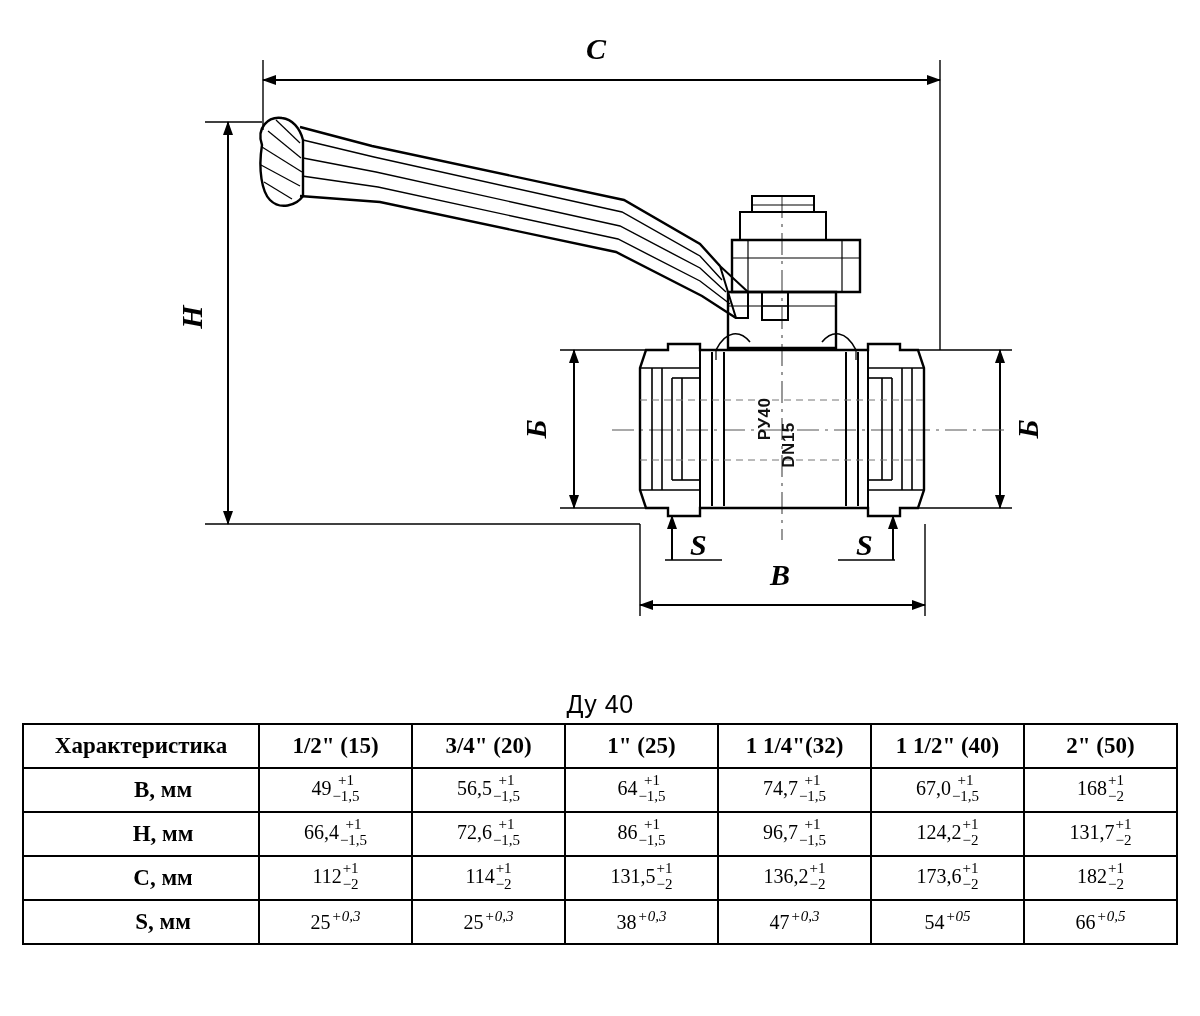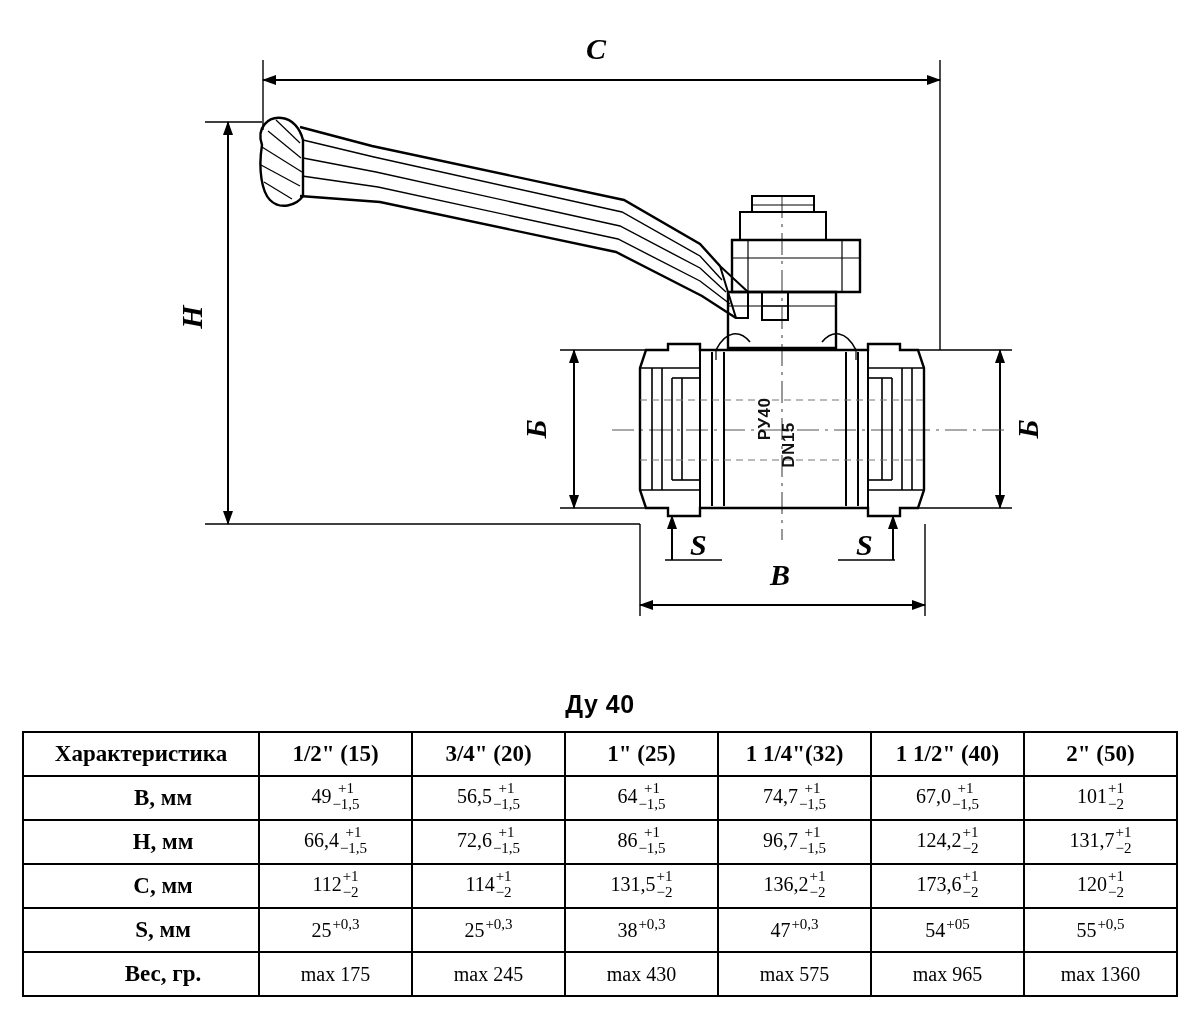--- a/index.html
+++ b/index.html
@@ -23,25 +23,25 @@
     height: 710px;
   }
   .drawing svg {
     display: block;
   }
 
   
   .caption {
     text-align: center;
     font-family: "Liberation Sans", sans-serif;
-    font-weight: bold;
+    font-weight: normal;
     font-size: 25px;
     letter-spacing: 0.5px;
     margin-top: -20px;
-    margin-bottom: 12px;
+    margin-bottom: 4px;
   }
 
   
   .table-wrap {
     padding: 0 22px;
   }
   table.spec {
     border-collapse: collapse;
     width: 1156px;
     table-layout: fixed;
@@ -79,21 +79,21 @@
     flex-direction: column;
     vertical-align: middle;
     font-size: 15px;
     line-height: 1.06;
     margin-left: 1px;
     position: relative;
     top: -1px;
   }
   .tol .up { display: block; }
   .tol .dn { display: block; }
-  .tol.single { justify-content: flex-start; position: relative; top: -7px; }
+  .tol.single { justify-content: flex-start; position: relative; top: -7px; font-style: italic; }
 
   
   .lbl {
     position: absolute;
     font-family: "Liberation Serif", serif;
     font-style: italic;
     font-weight: bold;
     font-size: 30px;
     color: #000;
   }
@@ -329,21 +329,21 @@
               <span class="dn">−1,5</span>
             </span></td>
           <td><span class="val">74,7</span><span class="tol">
               <span class="up">+1</span>
               <span class="dn">−1,5</span>
             </span></td>
           <td><span class="val">67,0</span><span class="tol">
               <span class="up">+1</span>
               <span class="dn">−1,5</span>
             </span></td>
-          <td><span class="val">101</span><span class="tol">
+          <td><span class="val">168</span><span class="tol">
               <span class="up">+1</span>
               <span class="dn">−2</span>
             </span></td>
         </tr>
         <tr>
           <td class="rowhead">H, мм</td>
           <td><span class="val">66,4</span><span class="tol">
               <span class="up">+1</span>
               <span class="dn">−1,5</span>
             </span></td>
@@ -383,21 +383,21 @@
               <span class="dn">−2</span>
             </span></td>
           <td><span class="val">136,2</span><span class="tol">
               <span class="up">+1</span>
               <span class="dn">−2</span>
             </span></td>
           <td><span class="val">173,6</span><span class="tol">
               <span class="up">+1</span>
               <span class="dn">−2</span>
             </span></td>
-          <td><span class="val">120</span><span class="tol">
+          <td><span class="val">182</span><span class="tol">
               <span class="up">+1</span>
               <span class="dn">−2</span>
             </span></td>
         </tr>
         <tr>
           <td class="rowhead">S, мм</td>
           <td><span class="val">25</span><span class="tol single">
               <span class="up">+0,3</span>
             </span></td>
           <td><span class="val">25</span><span class="tol single">
@@ -405,28 +405,19 @@
             </span></td>
           <td><span class="val">38</span><span class="tol single">
               <span class="up">+0,3</span>
             </span></td>
           <td><span class="val">47</span><span class="tol single">
               <span class="up">+0,3</span>
             </span></td>
           <td><span class="val">54</span><span class="tol single">
               <span class="up">+05</span>
             </span></td>
-          <td><span class="val">55</span><span class="tol single">
+          <td><span class="val">66</span><span class="tol single">
               <span class="up">+0,5</span>
             </span></td>
-        </tr>
-        <tr>
-          <td class="rowhead">Вес, гр.</td>
-          <td><span class="val">max 175</span></td>
-          <td><span class="val">max 245</span></td>
-          <td><span class="val">max 430</span></td>
-          <td><span class="val">max 575</span></td>
-          <td><span class="val">max 965</span></td>
-          <td><span class="val">max 1360</span></td>
         </tr>
       </tbody>
   </table>
 </div>
 
 </body></html>

